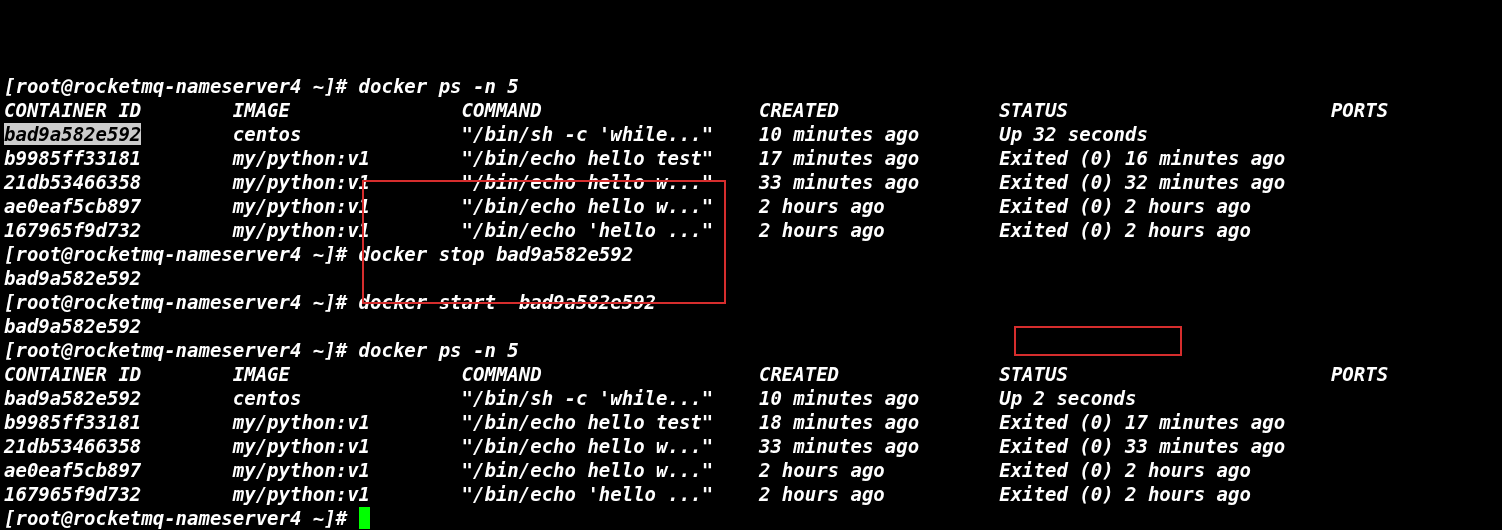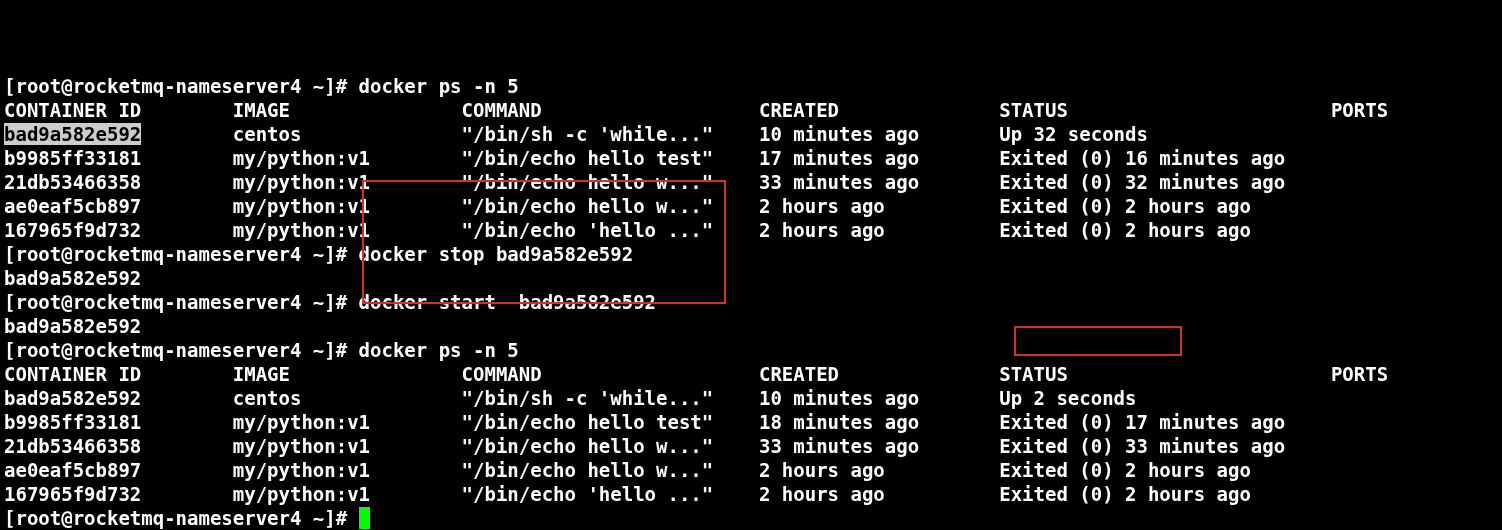--- a/index.html
+++ b/index.html
@@ -12,20 +12,21 @@
     line-height: 24px;
     font-weight: bold;
     width: 1502px;
     height: 530px;
     overflow: hidden;
   }
   .term {
     padding: 2px 4px 0 4px;
     white-space: pre;
     position: relative;
+    font-style: italic;
   }
   .row {
     height: 24px;
   }
   .hl-sel {
     background: #cccccc;
     color: #000;
   }
   .cursor {
     display: inline-block;

